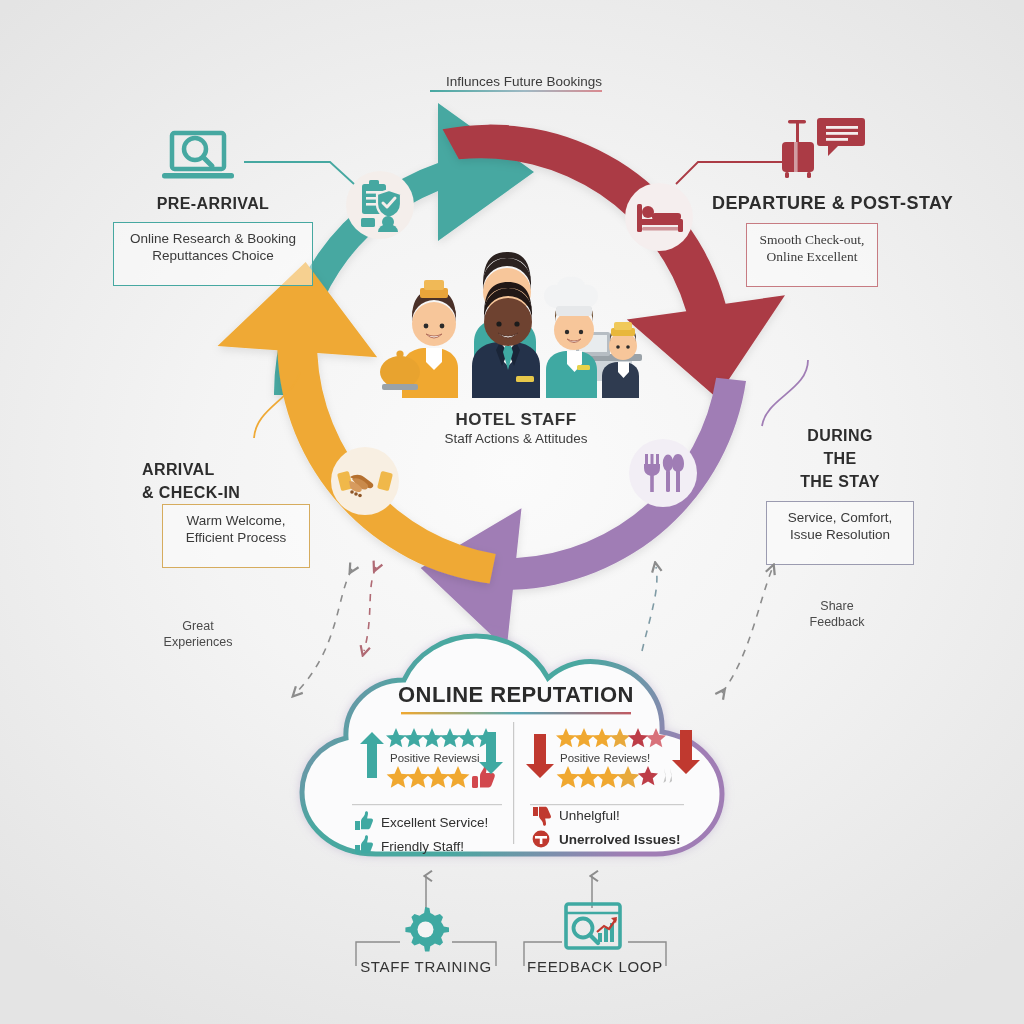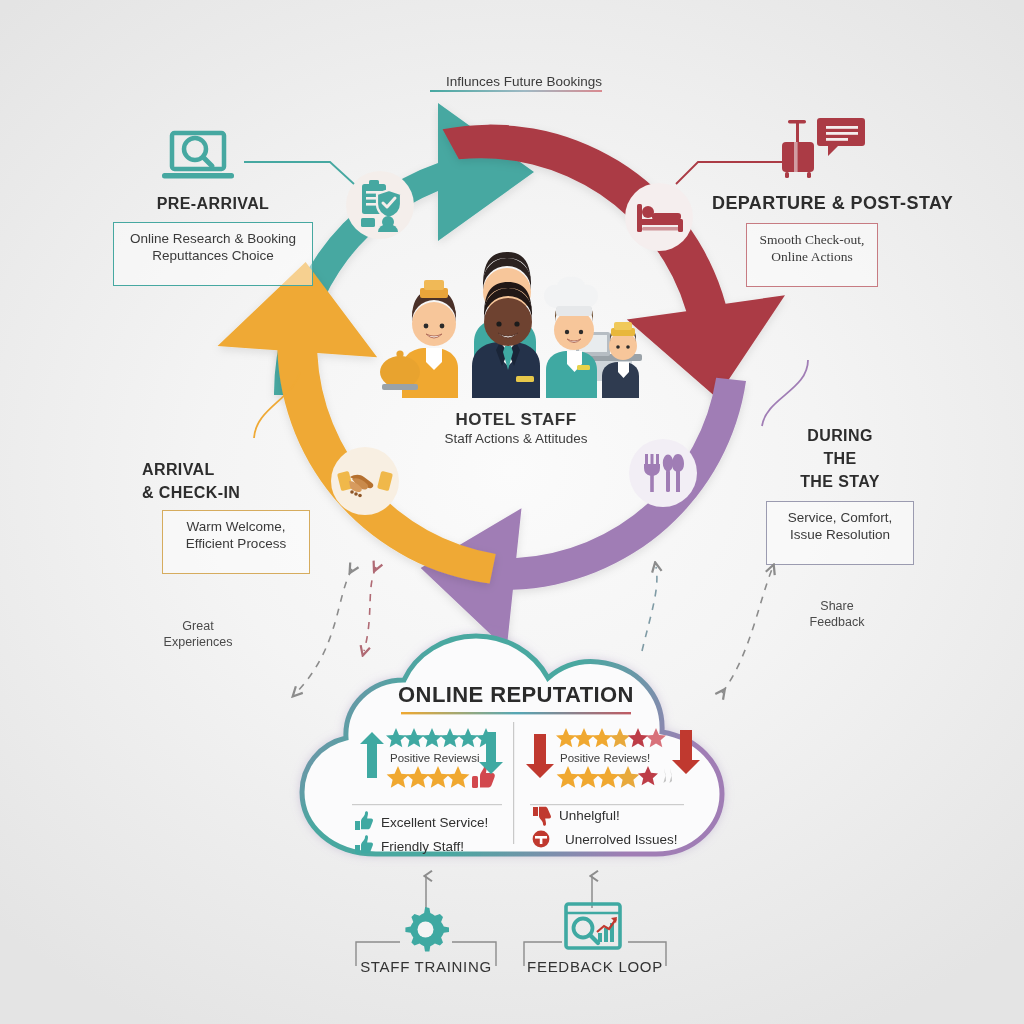--- a/index.html
+++ b/index.html
@@ -254,21 +254,21 @@
     <rect x="46" y="16" width="32" height="2.8" fill="#f4eeee"></rect>
     <rect x="46" y="22" width="22" height="2.8" fill="#f4eeee"></rect>
   </svg>
   <svg class="abs" style="left:672px;top:150px;" width="116" height="40" viewBox="0 0 116 40">
     <path d="M116 12 H26 L4 34" fill="none" stroke="#AB3B45" stroke-width="1.8"></path>
   </svg>
   <div class="abs" style="left:712px;top:192px;width:224px;">
     <div class="stage-title" style="text-align:center;font-size:18px;">DEPARTURE &amp; POST-STAY</div>
     <div class="stage-sub" style="margin-top:8px;border-color:#c77b82;width:132px;margin-left:34px;font-family:Liberation Serif, serif;">
       <span>Smooth Check-out,</span><br>
-      <span>Online Actions</span>
+      <span>Online Excellent</span>
     </div>
   </div>
 
   <div class="abs" style="left:740px;top:424px;width:200px;">
     <div class="stage-title multi" style="text-align:center;">
       <span>DURING</span><br>
       <span>THE</span><br>
       <span>THE STAY</span>
     </div>
     <div class="stage-sub" style="margin-top:8px;border-color:#9b9bb0;width:148px;margin-left:26px;">
@@ -278,21 +278,21 @@
   </div>
   <svg class="abs" style="left:746px;top:360px;" width="70" height="70" viewBox="0 0 70 70">
     <path d="M62 0 C62 30 20 38 16 66" fill="none" stroke="#A07DB5" stroke-width="1.8"></path>
   </svg>
 
   <div class="abs" style="left:142px;top:458px;width:200px;">
     <div class="stage-title multi" style="">
       <span>ARRIVAL</span><br>
       <span>&amp; CHECK-IN</span>
     </div>
-    <div class="stage-sub" style="margin-top:6px;border-color:#d6ac5e;width:148px;margin-left:20px;">
+    <div class="stage-sub" style="margin-top:0;border-color:#d6ac5e;width:148px;margin-left:20px;">
       <span>Warm Welcome,</span><br>
       <span>Efficient Process</span>
     </div>
   </div>
   <svg class="abs" style="left:244px;top:370px;" width="70" height="70" viewBox="0 0 70 70">
     <path d="M10 68 C12 38 48 30 56 2" fill="none" stroke="#EFA934" stroke-width="1.8"></path>
   </svg>
 
   <svg class="abs" style="left:150px;top:555px;" width="724" height="160" viewBox="0 0 724 160">
     <defs>
@@ -453,21 +453,21 @@
     <svg width="154" height="2" viewBox="0 0 154 2" style="margin:6px 0 0 8px;display:block;">
       <rect x="0" y="0" width="154" height="1.2" fill="#cccccc"></rect>
     </svg>
     <div style="">
       <div style="display:flex;align-items:center;gap:9px;margin-left:10px;">
         <svg width="18" height="18" viewBox="0 0 18 18">
           <path d="M1 1 h5 v9 H1 Z M7 10 c0 3 4 4.5 4 8 0 2.4 3 2.4 3 0 0-2.4-.8-4-.8-5.4 H17 c1.6 0 2.4-1.4 1.8-2.8 L15.6 2.6 C15.1 1.4 14.3 .8 13 .8 H7 Z" fill="#C0392F"></path>
         </svg>
         <span class="rev-item">Unhelgful!</span>
       </div>
-      <div style="display:flex;align-items:center;gap:15px;margin-left:10px;margin-top:6px;">
+      <div style="display:flex;align-items:center;gap:9px;margin-left:10px;margin-top:6px;font-weight:bold;">
         <svg width="18" height="18" viewBox="0 0 18 18">
           <circle cx="9" cy="9" r="8.4" fill="#C0392F"></circle>
           <rect x="3" y="6" width="12" height="2.6" fill="#fff"></rect>
           <rect x="7.8" y="7" width="2.6" height="7" fill="#fff"></rect>
         </svg>
         <span class="rev-item">Unerrolved Issues!</span>
       </div>
     </div>
   </div>
 

